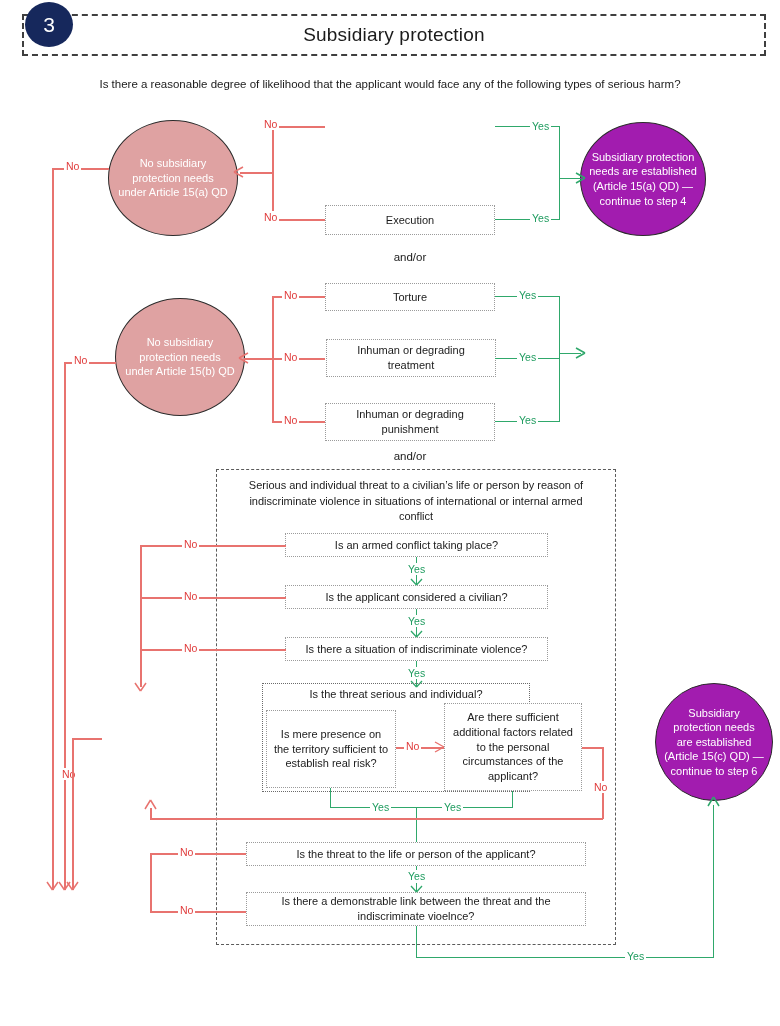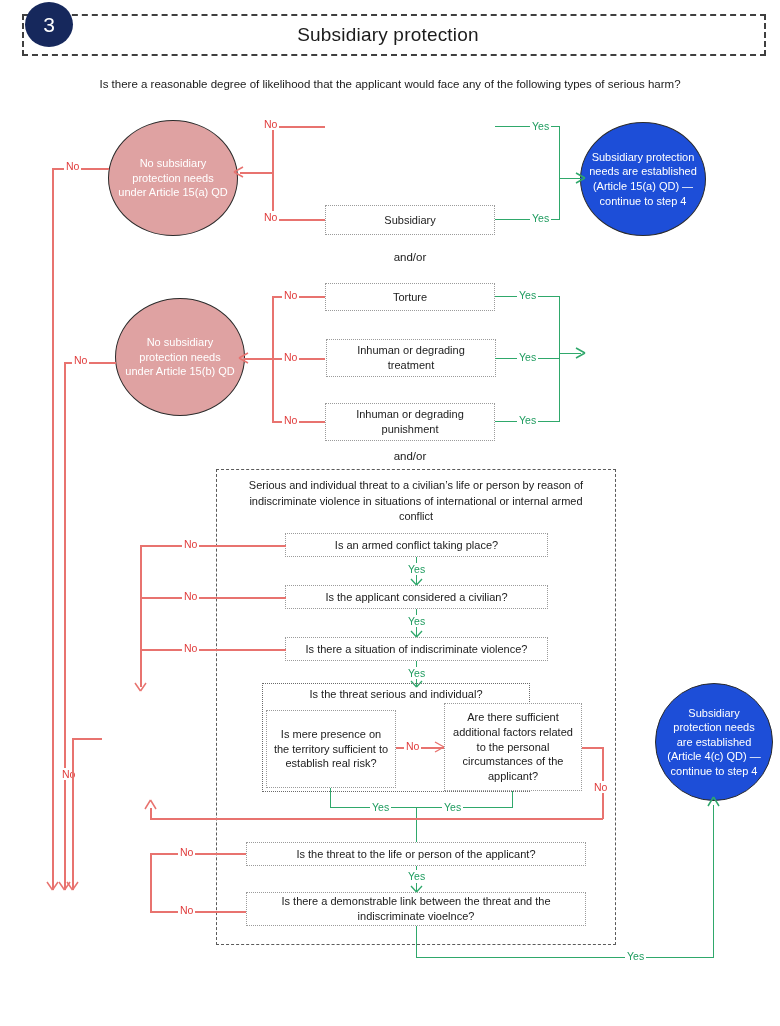--- a/index.html
+++ b/index.html
@@ -5,21 +5,21 @@
   html,body{margin:0;padding:0;background:#ffffff;}
   body{font-family:"Liberation Sans", sans-serif;}
   #page{position:relative;width:780px;height:1026px;overflow:hidden;background:#fff;}
 
   
   .hdr-frame{
     position:absolute;left:22px;top:14px;width:744px;height:42px;
     border:2px dashed #3f3f3f;box-sizing:border-box;
   }
   .hdr-title{
-    position:absolute;left:16px;top:14px;width:744px;height:42px;
+    position:absolute;left:22px;top:14px;width:744px;height:42px;
     display:flex;align-items:center;justify-content:center;
     font-size:19px;color:#1b1b1b;letter-spacing:.2px;
   }
   .step-badge{
     position:absolute;left:25px;top:2px;width:48px;height:45px;
     border-radius:50%;background:#16285c;
     display:flex;align-items:center;justify-content:center;
     color:#ffffff;font-size:21px;
   }
 
@@ -32,21 +32,21 @@
   .ellipse{
     position:absolute;border-radius:50%;
     display:flex;align-items:center;justify-content:center;
     text-align:center;box-sizing:border-box;
     line-height:1.32;
   }
   .pink{
     background:#dfa2a2;border:1.4px solid #2b2b2b;color:#ffffff;
   }
   .green{
-    background:#1d4ed8;border:1.4px solid #2b2b2b;color:#ffffff;align-items:center;
+    background:#a21caf;border:1.4px solid #2b2b2b;color:#ffffff;align-items:center;
   }
   .ell-txt{padding:0 8px;font-size:11px;}
 
   .dbox{
     position:absolute;box-sizing:border-box;
     border:1.2px dotted #9b9b9b;background:#ffffff;
     display:flex;align-items:center;justify-content:center;text-align:center;
     font-size:11px;color:#1b1b1b;line-height:1.35;
   }
   .dbox span{padding:0 6px;}
@@ -89,21 +89,21 @@
 
   <div class="ellipse pink" style="left:108px;top:120px;width:130px;height:116px;">
     <span class="ell-txt">No subsidiary protection needs under Article 15(a) QD</span>
   </div>
 
   <div class="ellipse green" style="left:580px;top:122px;width:126px;height:114px;">
     <span class="ell-txt">Subsidiary protection needs are established (Article 15(a) QD) — continue to step 4</span>
   </div>
 
   <div class="dbox" style="left:325px;top:205px;width:170px;height:30px;">
-    <span>Subsidiary</span>
+    <span>Execution</span>
   </div>
 
   <div class="ln h" style="left:272px;top:126px;width:53px;"></div>
   <div class="ln h" style="left:272px;top:219px;width:53px;"></div>
   <div class="ln v" style="left:272px;top:126px;height:94px;"></div>
   <div class="ln h" style="left:240px;top:172px;width:33px;"></div>
   <svg class="arrow" style="left:232px;top:165px;width:16px;height:16px;" viewBox="0 0 16 16">
     <path d="M2,7 L11,2 M2,7 L11,12" stroke="#e8736f" stroke-width="1.5" fill="none"></path>
   </svg>
   <div class="lbl lbl-no" style="left:262px;top:118px;">No</div>
@@ -201,21 +201,21 @@
   <div class="ln h" style="left:140px;top:649px;width:146px;"></div>
   <svg class="arrow" style="left:133px;top:680px;width:16px;height:14px;" viewBox="0 0 16 14">
     <path d="M2,3 L7.5,11 M13,3 L7.5,11" stroke="#e8736f" stroke-width="1.5" fill="none"></path>
   </svg>
   <div class="lbl lbl-no" style="left:182px;top:538px;">No</div>
   <div class="lbl lbl-no" style="left:182px;top:590px;">No</div>
   <div class="lbl lbl-no" style="left:182px;top:642px;">No</div>
 
 
   <div class="ellipse green" style="left:655px;top:683px;width:118px;height:118px;">
-    <span class="ell-txt">Subsidiary protection needs are established (Article 4(c) QD) — continue to step 4</span>
+    <span class="ell-txt">Subsidiary protection needs are established (Article 15(c) QD) — continue to step 6</span>
   </div>
 
   <div class="group-box dotted" style="left:262px;top:683px;width:268px;height:109px;"></div>
   <div class="group-title" style="left:268px;top:687px;width:256px;">Is the threat serious and individual?</div>
 
   <div class="dbox" style="left:266px;top:710px;width:130px;height:78px;">
     <span>Is mere presence on the territory sufficient to establish real risk?</span>
   </div>
   <div class="dbox" style="left:444px;top:703px;width:138px;height:88px;">
     <span>Are there sufficient additional factors related to the personal circumstances of the applicant?</span>

